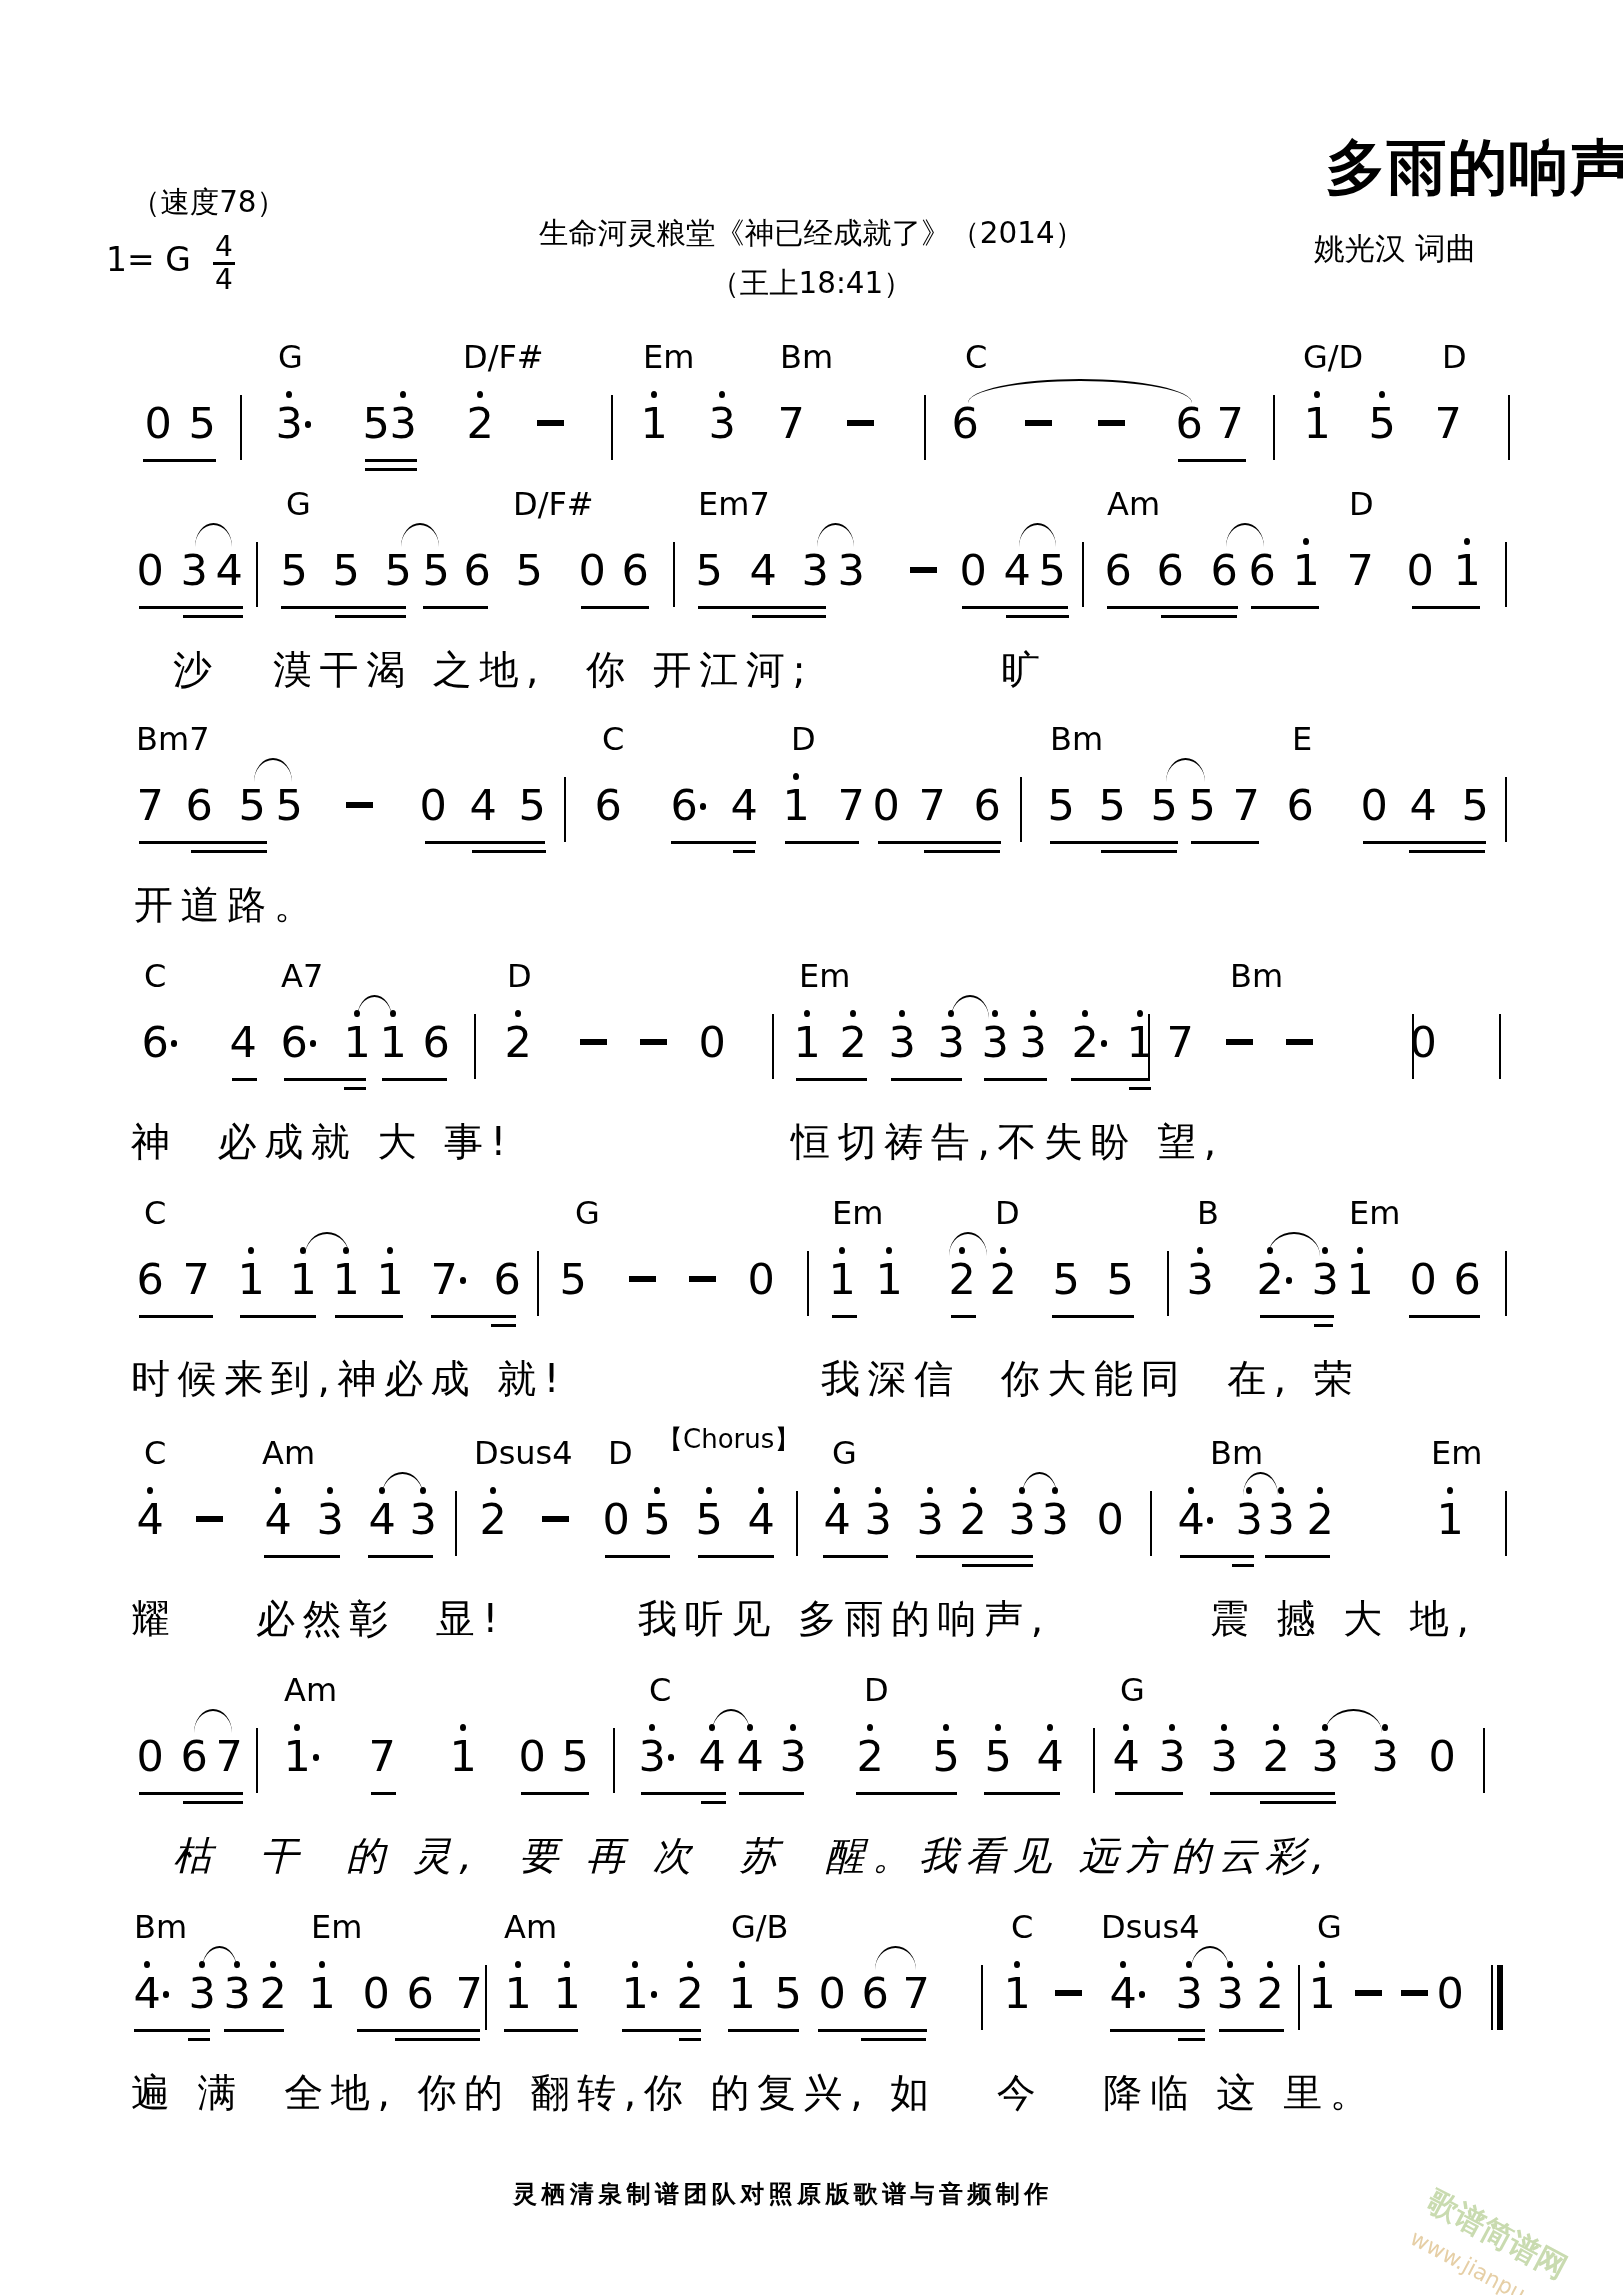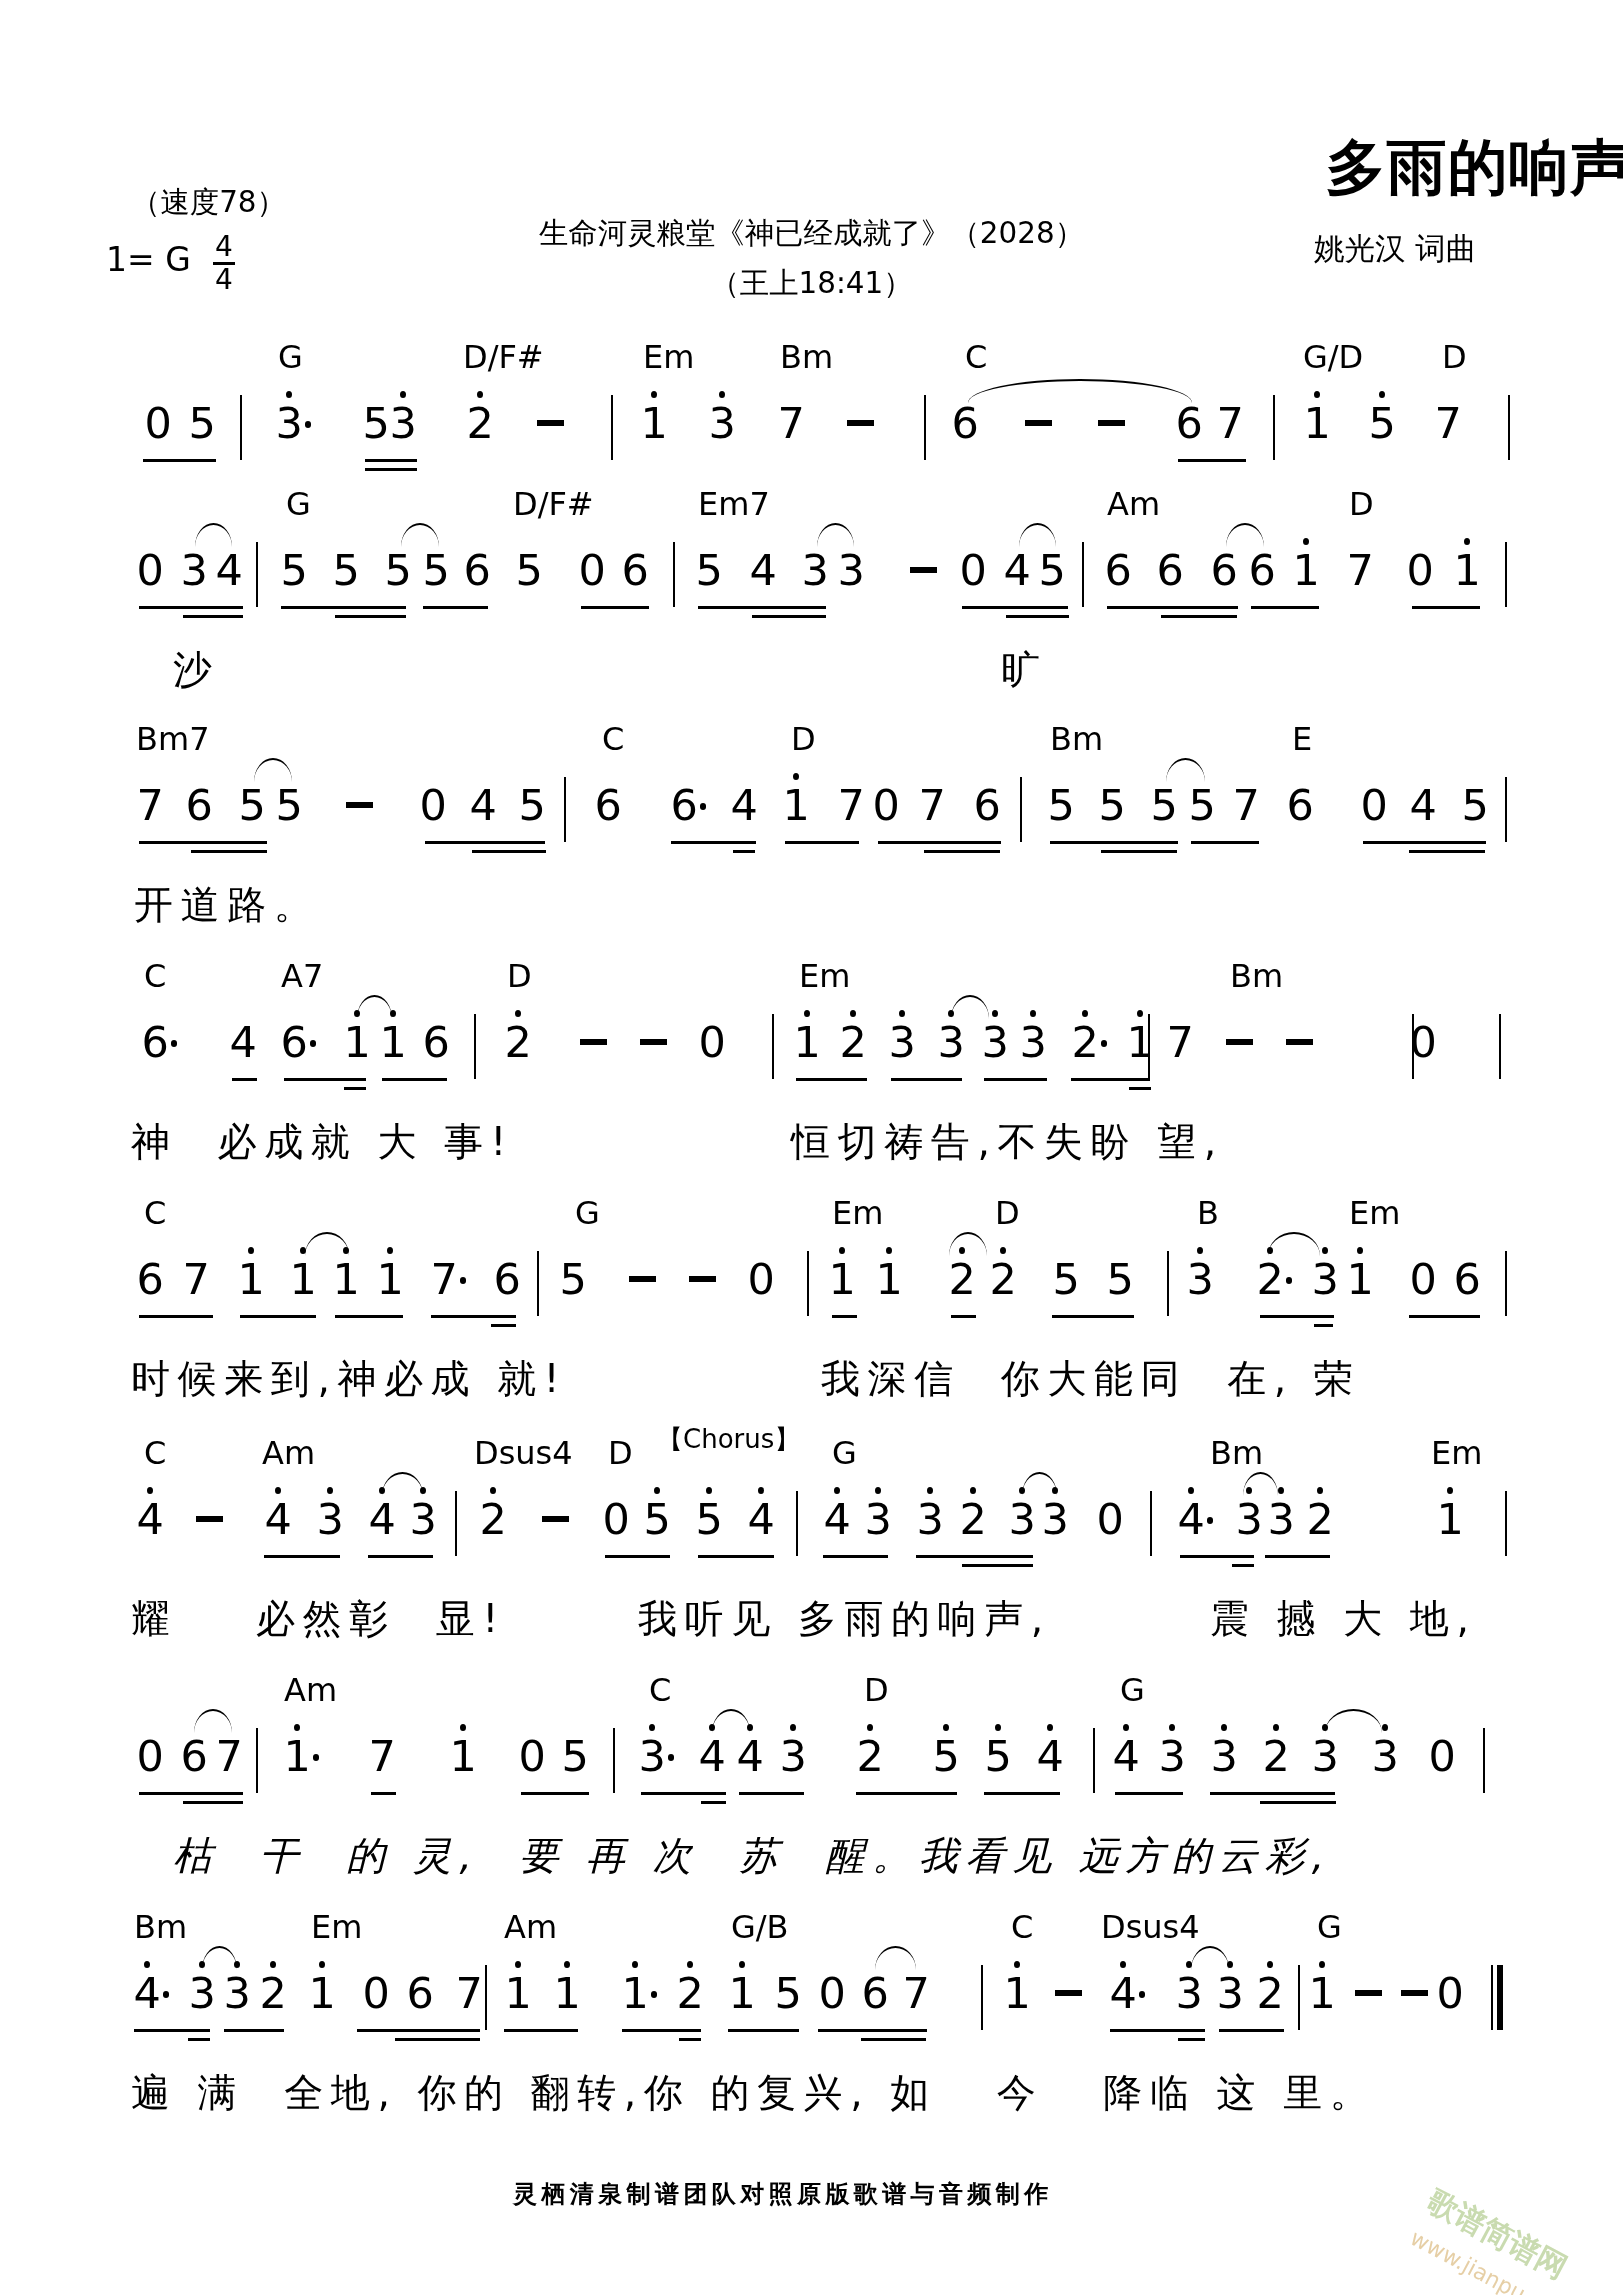--- a/index.html
+++ b/index.html
@@ -27,21 +27,21 @@
   .lyric{position:absolute;top:158px;font-size:39px;font-family:"DejaVu Sans",sans-serif;white-space:pre;letter-spacing:7.6px;}
   .footer{left:513px;top:2178px;font-size:24px;font-weight:bold;font-family:"DejaVu Serif",serif;letter-spacing:4.4px;}
   .wm{left:1439px;top:2181px;transform:rotate(28deg);transform-origin:left top;color:#c9dbb0;font-size:30.5px;font-weight:bold;font-family:"DejaVu Sans",sans-serif;}
   .wm2{left:1418px;top:2225px;transform:rotate(28deg);transform-origin:left top;color:#e6cfa6;font-size:22px;font-family:"DejaVu Sans",sans-serif;}
 </style>
 </head>
 <body>
 
 <div class="abs title">多雨的响声</div>
 <div class="abs tempo">（速度78）</div>
-<div class="abs sub" style="top:214px">生命河灵粮堂《神已经成就了》（2028）</div>
+<div class="abs sub" style="top:214px">生命河灵粮堂《神已经成就了》（2014）</div>
 <div class="abs sub" style="top:264px">（王上18:41）</div>
 <div class="abs key">1=  G</div>
 <div class="abs tsig">
   <span>4</span>
   <span class="bar"></span>
   <span>4</span>
 </div>
 <div class="abs author">姚光汉 词曲</div>
 
 <div id="score">
@@ -133,20 +133,21 @@
       <div class="barline" style="left: 256px;"></div>
       <div class="barline" style="left: 673px;"></div>
       <div class="barline" style="left: 1082px;"></div>
       <div class="barline" style="left: 1505px;"></div>
       <div class="slur" style="left: 195px; width: 37px; top: 38px;"></div>
       <div class="slur" style="left: 401px; width: 38px; top: 38px;"></div>
       <div class="slur" style="left: 817px; width: 37px; top: 38px;"></div>
       <div class="slur" style="left: 1019px; width: 37px; top: 38px;"></div>
       <div class="slur" style="left: 1226px; width: 38px; top: 38px;"></div>
       <div class="lyric" style="left: 173px;">沙</div>
+      <div class="lyric" style="left: 273px;">漠干渴 之地,  你 开江河;</div>
       <div class="lyric" style="left: 1001px;">旷</div>
     </div>
     <div class="system" style="top: 720px;">
       <div class="chord" style="left: 136px;">Bm7</div>
       <div class="chord" style="left: 602px;">C</div>
       <div class="chord" style="left: 791px;">D</div>
       <div class="chord" style="left: 1050px;">Bm</div>
       <div class="chord" style="left: 1292px;">E</div>
       <div class="note" style="left: 150px;"><span>7</span></div>
       <div class="note" style="left: 199px;"><span>6</span></div>

